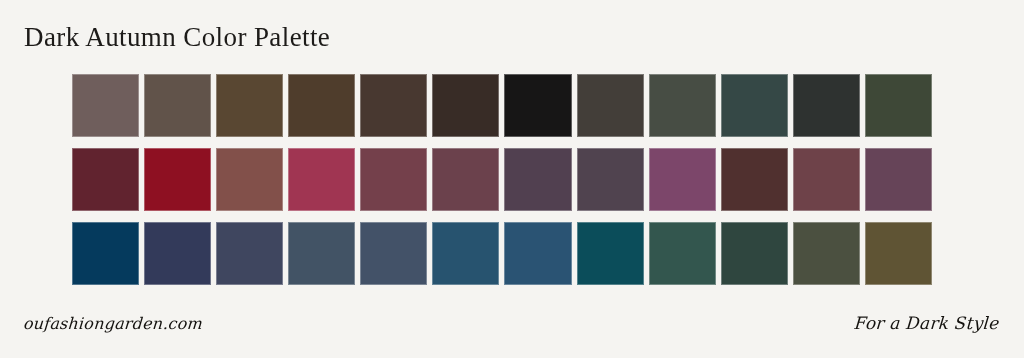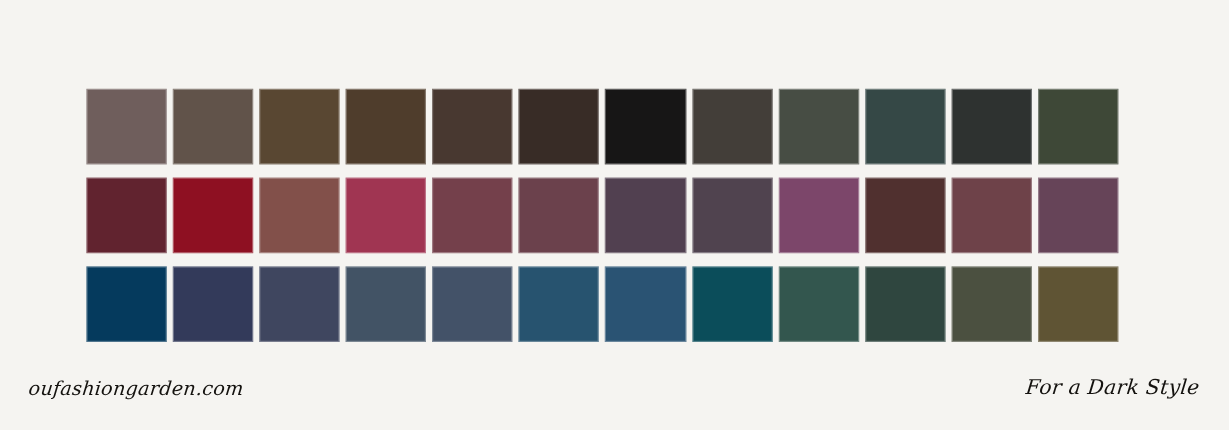--- a/index.html
+++ b/index.html
@@ -75,20 +75,21 @@
   }
   .footer-tagline {
     font-size: 17px;
   }
 </style>
 </head>
 <body style="background: rgb(245, 244, 241);">
 
 <div class="palette-canvas">
 
+  <div class="page-title">Dark Autumn Color Palette</div>
 
   <div class="swatch-grid">
       <div class="swatch-row">
         <div class="swatch" style="background: rgb(111, 94, 92);"></div>
         <div class="swatch" style="background: rgb(97, 83, 74);"></div>
         <div class="swatch" style="background: rgb(89, 71, 50);"></div>
         <div class="swatch" style="background: rgb(79, 61, 44);"></div>
         <div class="swatch" style="background: rgb(72, 56, 48);"></div>
         <div class="swatch" style="background: rgb(56, 44, 38);"></div>
         <div class="swatch" style="background: rgb(23, 22, 22);"></div>

